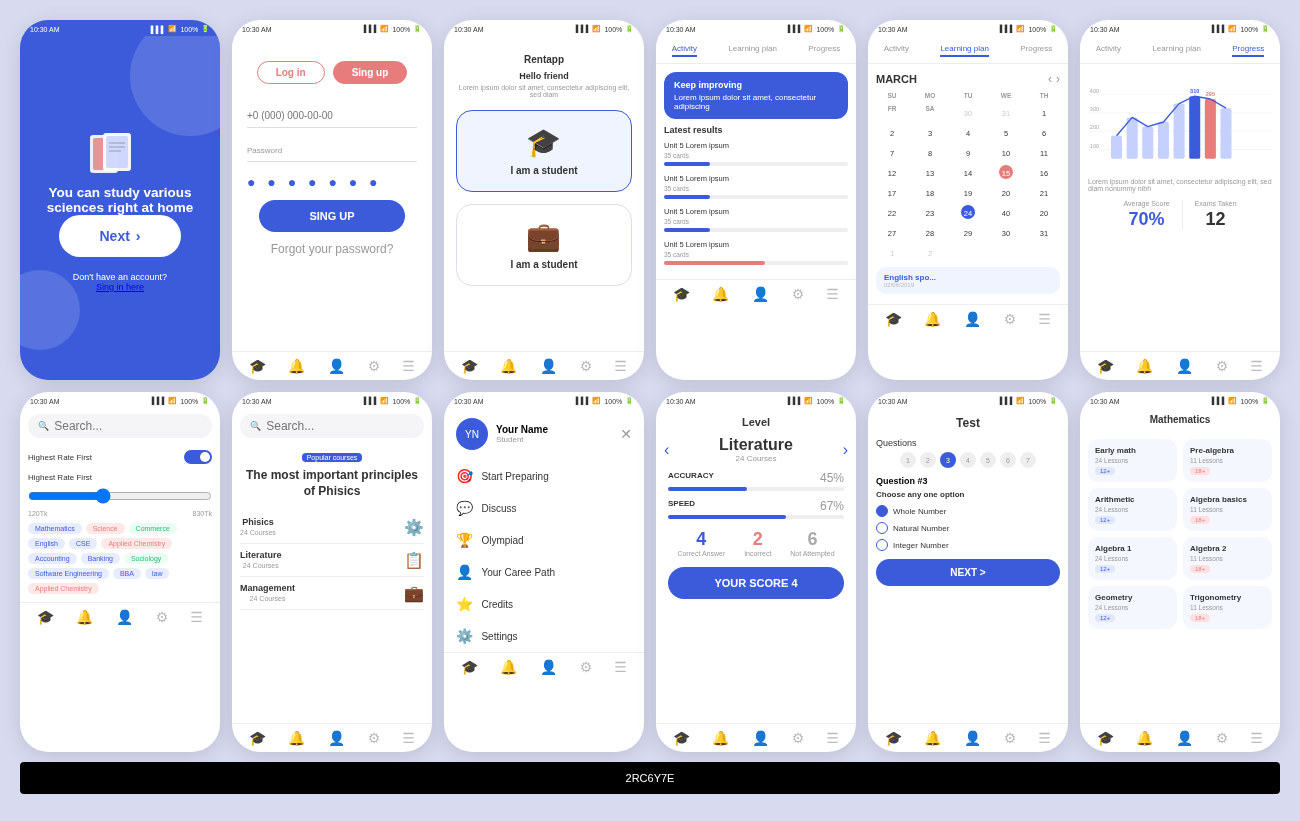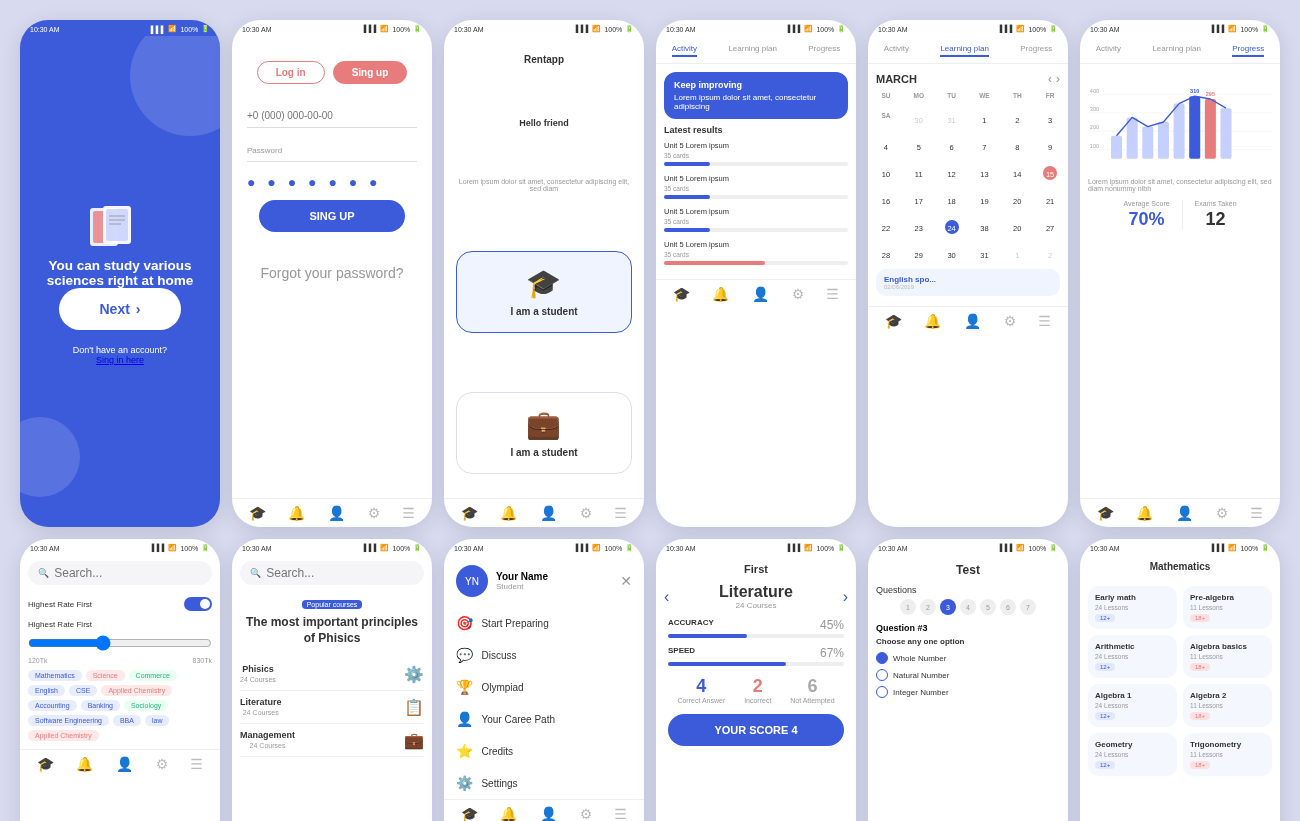--- a/index.html
+++ b/index.html
@@ -94,30 +94,29 @@
       background: #3b5bdb;
       color: #fff;
       border: none;
       border-radius: 20px;
       padding: 10px 50px;
       font-size: 11px;
       font-weight: 700;
       cursor: pointer;
       margin: 10px 0;
     }
-    .forgot-link { color: #999; font-size: 14px; margin-top: 23px; }
+    .forgot-link { color: #999; font-size: 12px; margin-top: 0; }
 
     
     .screen3-body {
       flex: 1;
       padding: 12px;
       display: flex;
       flex-direction: column;
       align-items: center;
-      gap: 47px;
     }
     .role-card {
       border: 1.5px solid #dde;
       border-radius: 16px;
       padding: 15px;
       width: 100%;
       display: flex;
       flex-direction: column;
       align-items: center;
       margin-bottom: 12px;
@@ -160,21 +159,21 @@
     }
     .nav-icon { font-size: 14px; color: #bbb; }
     .nav-icon.active { color: #3b5bdb; }
 
     
     .calendar-section { padding: 8px; }
     .calendar-header { display: flex; justify-content: space-between; align-items: center; margin-bottom: 6px; }
     .calendar-title { font-size: 11px; font-weight: 700; color: #333; }
     .cal-nav { display: flex; gap: 4px; }
     .cal-nav span { font-size: 12px; color: #999; cursor: pointer; }
-    .calendar-grid { display: grid; grid-template-columns: repeat(6, 1fr); gap: 13px; }
+    .calendar-grid { display: grid; grid-template-columns: repeat(5, 1fr); gap: 6px; }
     .cal-day-header { font-size: 6.5px; text-align: center; color: #999; font-weight: 600; }
     .cal-day { font-size: 7.5px; text-align: center; padding: 2px; border-radius: 50%; color: #333; line-height: 14px; width: 14px; height: 14px; margin: 0 auto; }
     .cal-day.today { background: #e87c7c; color: #fff; border-radius: 50%; }
     .cal-day.highlighted { background: #3b5bdb; color: #fff; border-radius: 50%; }
     .english-card { background: #f0f4ff; border-radius: 10px; padding: 6px 8px; margin-bottom: 6px; }
     .english-card h4 { font-size: 8px; font-weight: 700; color: #3b5bdb; }
     .english-card p { font-size: 6.5px; color: #888; }
 
     
     .chart-area { padding: 8px; flex: 1; }
@@ -527,21 +526,21 @@
         <div class="cal-day today">15</div>
         <div class="cal-day">16</div>
         <div class="cal-day">17</div>
         <div class="cal-day">18</div>
         <div class="cal-day">19</div>
         <div class="cal-day">20</div>
         <div class="cal-day">21</div>
         <div class="cal-day">22</div>
         <div class="cal-day">23</div>
         <div class="cal-day highlighted">24</div>
-        <div class="cal-day">38</div>
+        <div class="cal-day">40</div>
         <div class="cal-day">20</div>
         <div class="cal-day">27</div>
         <div class="cal-day">28</div>
         <div class="cal-day">29</div>
         <div class="cal-day">30</div>
         <div class="cal-day">31</div>
         <div class="cal-day" style="color:#ccc">1</div>
         <div class="cal-day" style="color:#ccc">2</div>
       </div>
     </div>
@@ -773,21 +772,21 @@
 
   <div class="phone">
     <div class="status-bar">
       <span>10:30 AM</span>
       <div class="status-icons">
         <span>▌▌▌ 📶 </span>
         <span>100%</span>🔋
       </div>
     </div>
     <div class="level-header">
-      <div class="level-title">First</div>
+      <div class="level-title">Level</div>
     </div>
     <div class="level-nav">
       <span class="level-nav-btn">‹</span>
       <div style="text-align:center;">
         <div style="font-size:16px;font-weight:800;color:#333;">Literature</div>
         <div style="font-size:8px;color:#999;">24 Courses</div>
       </div>
       <span class="level-nav-btn">›</span>
     </div>
     <div class="level-content">
@@ -861,20 +860,21 @@
         <span>Whole Number</span>
       </div>
       <div class="radio-option">
         <div class="radio-circle"></div>
         <span>Natural Number</span>
       </div>
       <div class="radio-option">
         <div class="radio-circle"></div>
         <span>Integer Number</span>
       </div>
+      <button class="next-test-btn">NEXT &gt;</button>
     </div>
     <div class="bottom-nav">
       <span class="nav-icon active">🎓</span>
       <span class="nav-icon">🔔</span>
       <span class="nav-icon">👤</span>
       <span class="nav-icon">⚙</span>
       <span class="nav-icon">☰</span>
     </div>
   </div>
 

